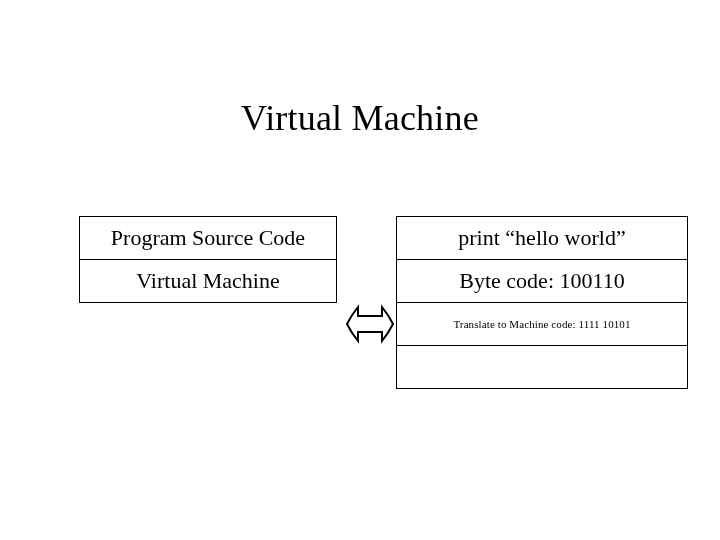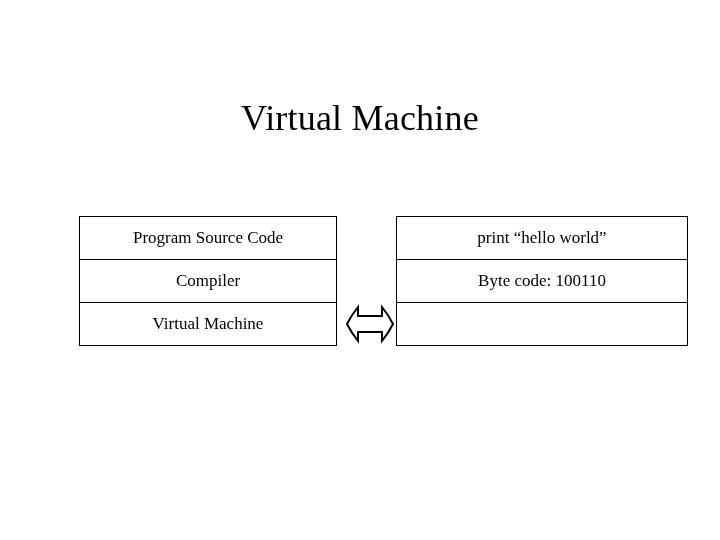--- a/index.html
+++ b/index.html
@@ -48,21 +48,21 @@
   }
 
   .stack-table td {
     border: 1px solid #000000;
     height: 42px;
     padding: 0 4px;
     text-align: center;
     vertical-align: middle;
     background: #ffffff;
     color: #000000;
-    font-size: 17px;
+    font-size: 22px;
     line-height: 20px;
     white-space: nowrap;
     overflow: hidden;
   }
 
   
   #left-stack {
     left: 79px;
     top: 216px;
     width: 258px;
@@ -107,23 +107,20 @@
 <h1 id="slide-title">Virtual Machine</h1>
 
 <div id="diagram">
 
   <table id="left-stack" class="stack-table">
     <tbody>
       <tr>
         <td>Program Source Code</td>
       </tr>
       <tr>
-        <td>Compiler</td>
-      </tr>
-      <tr>
         <td>Virtual Machine</td>
       </tr>
     </tbody>
   </table>
 
   <div id="link-arrow">
     <svg viewBox="0 0 52 42" xmlns="http://www.w3.org/2000/svg">
       <path d="M 3 21
                C 6 15, 10 9, 14 4
                L 14 13
@@ -141,18 +138,21 @@
 
   <table id="right-stack" class="stack-table">
     <tbody>
       <tr>
         <td>print “hello world”</td>
       </tr>
       <tr>
         <td>Byte code: 100110</td>
       </tr>
       <tr>
+        <td class="small-note">Translate to Machine  code: 1111 10101</td>
+      </tr>
+      <tr>
         <td class="empty-row">&nbsp;</td>
       </tr>
     </tbody>
   </table>
 
 </div>
 
 </body></html>

